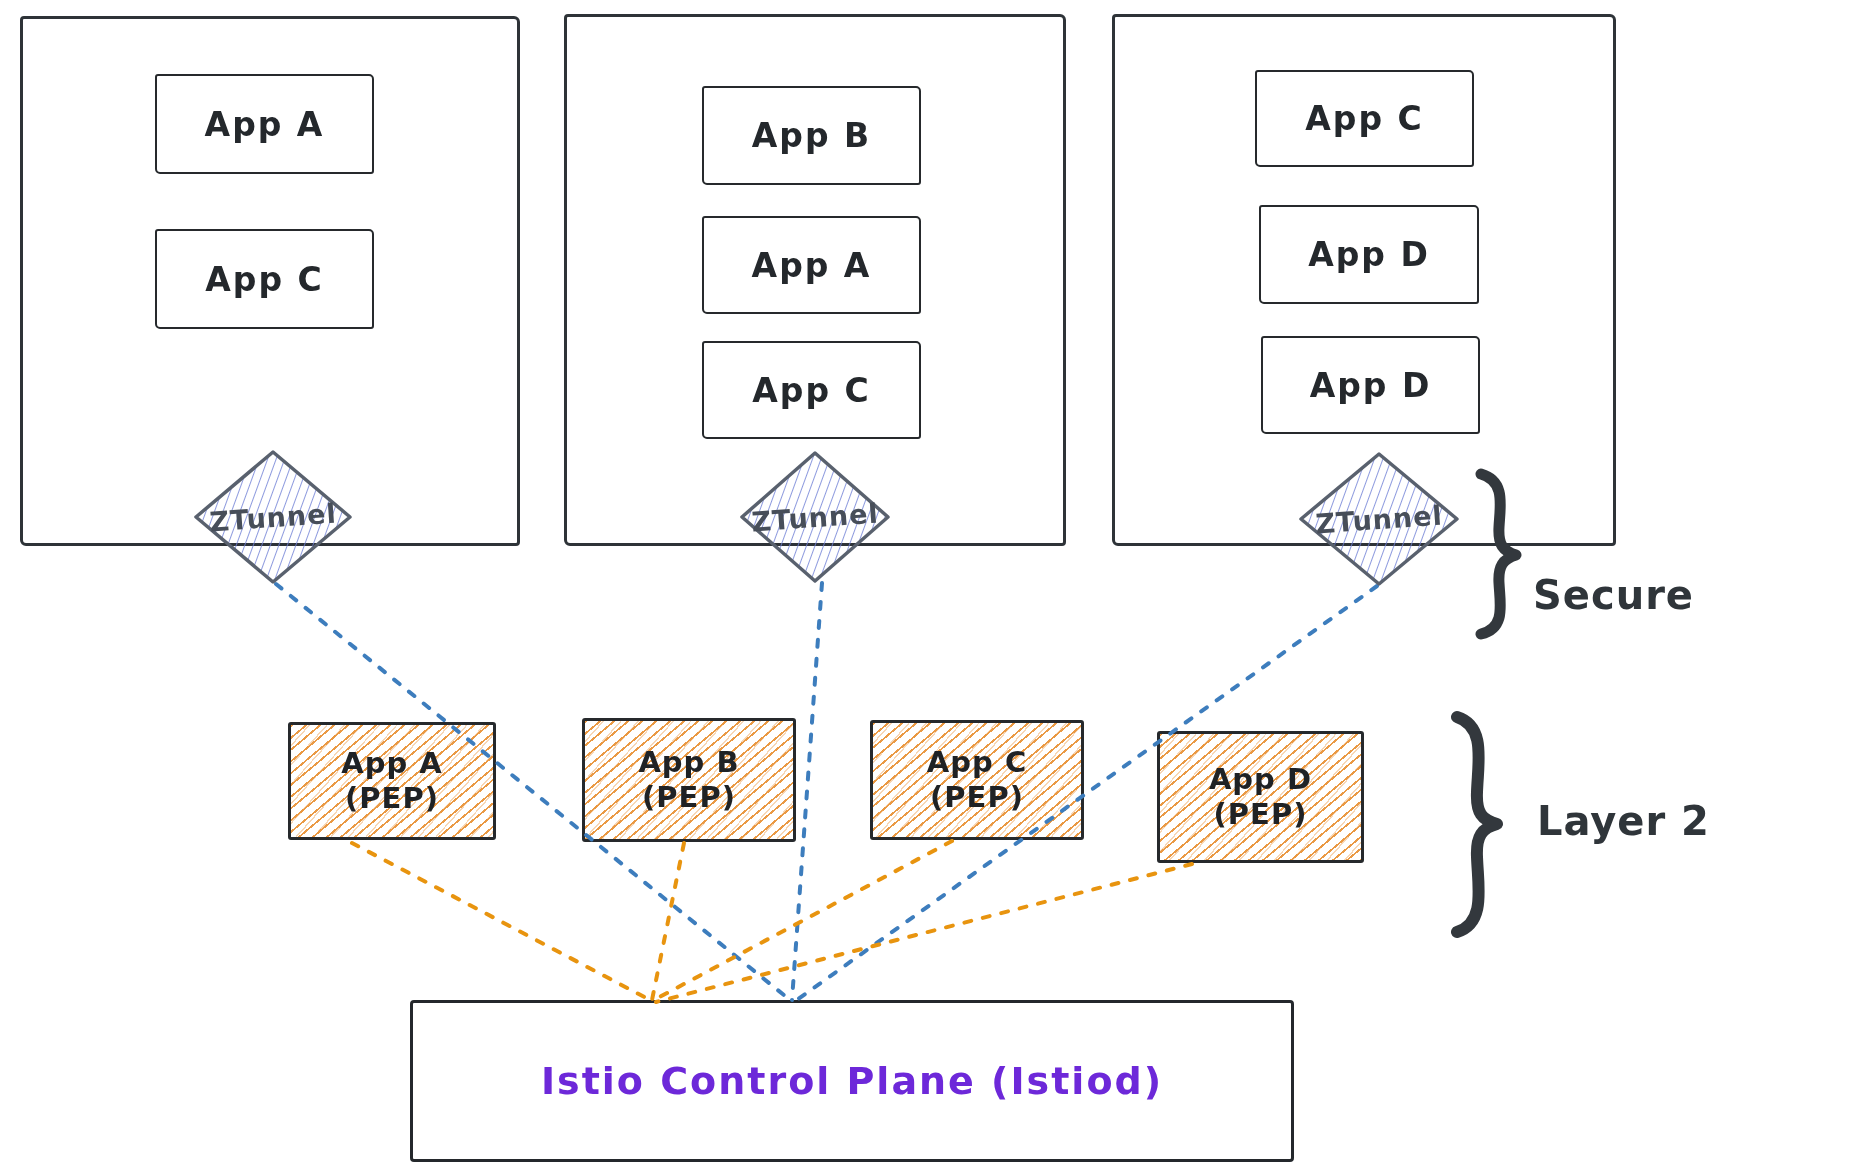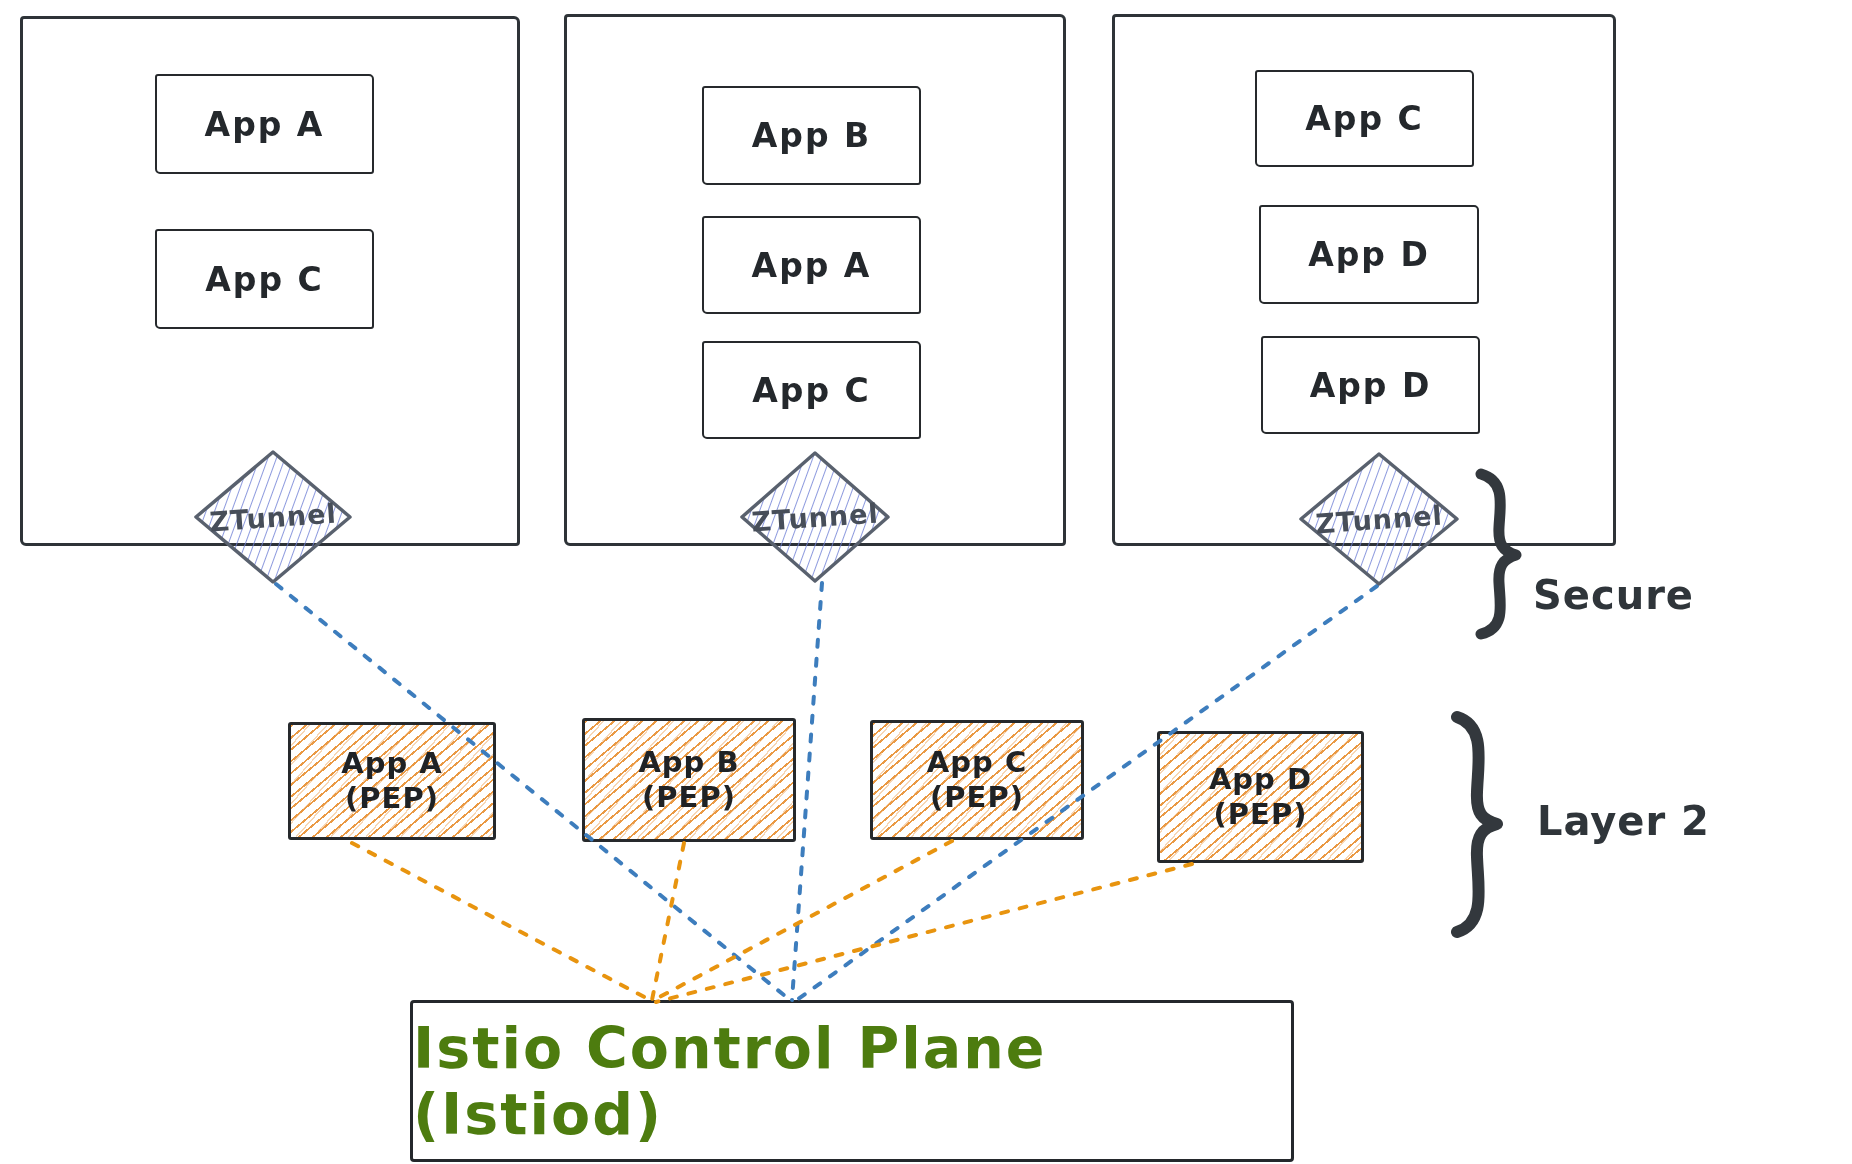--- a/index.html
+++ b/index.html
@@ -37,21 +37,21 @@
     display:flex;flex-direction:column;align-items:center;justify-content:center;
     font-size:29px;font-weight:600;color:#1f2225;
     line-height:1.2;letter-spacing:1px;
   }
   .control-plane-box{
     position:absolute;
     border:3.5px solid #24282c;
     border-radius:4px;
     background:#ffffff;
     display:flex;align-items:center;justify-content:center;
-    font-size:57px;font-weight:600;color:#4d7c0f;
+    font-size:38px;font-weight:600;color:#6d28d9;
     letter-spacing:2px;
   }
   .side-label{
     position:absolute;
     font-size:40px;font-weight:600;color:#2f353a;
     letter-spacing:1px;white-space:nowrap;
   }
   svg.overlay{
     position:absolute;left:0;top:0;
     pointer-events:none;

